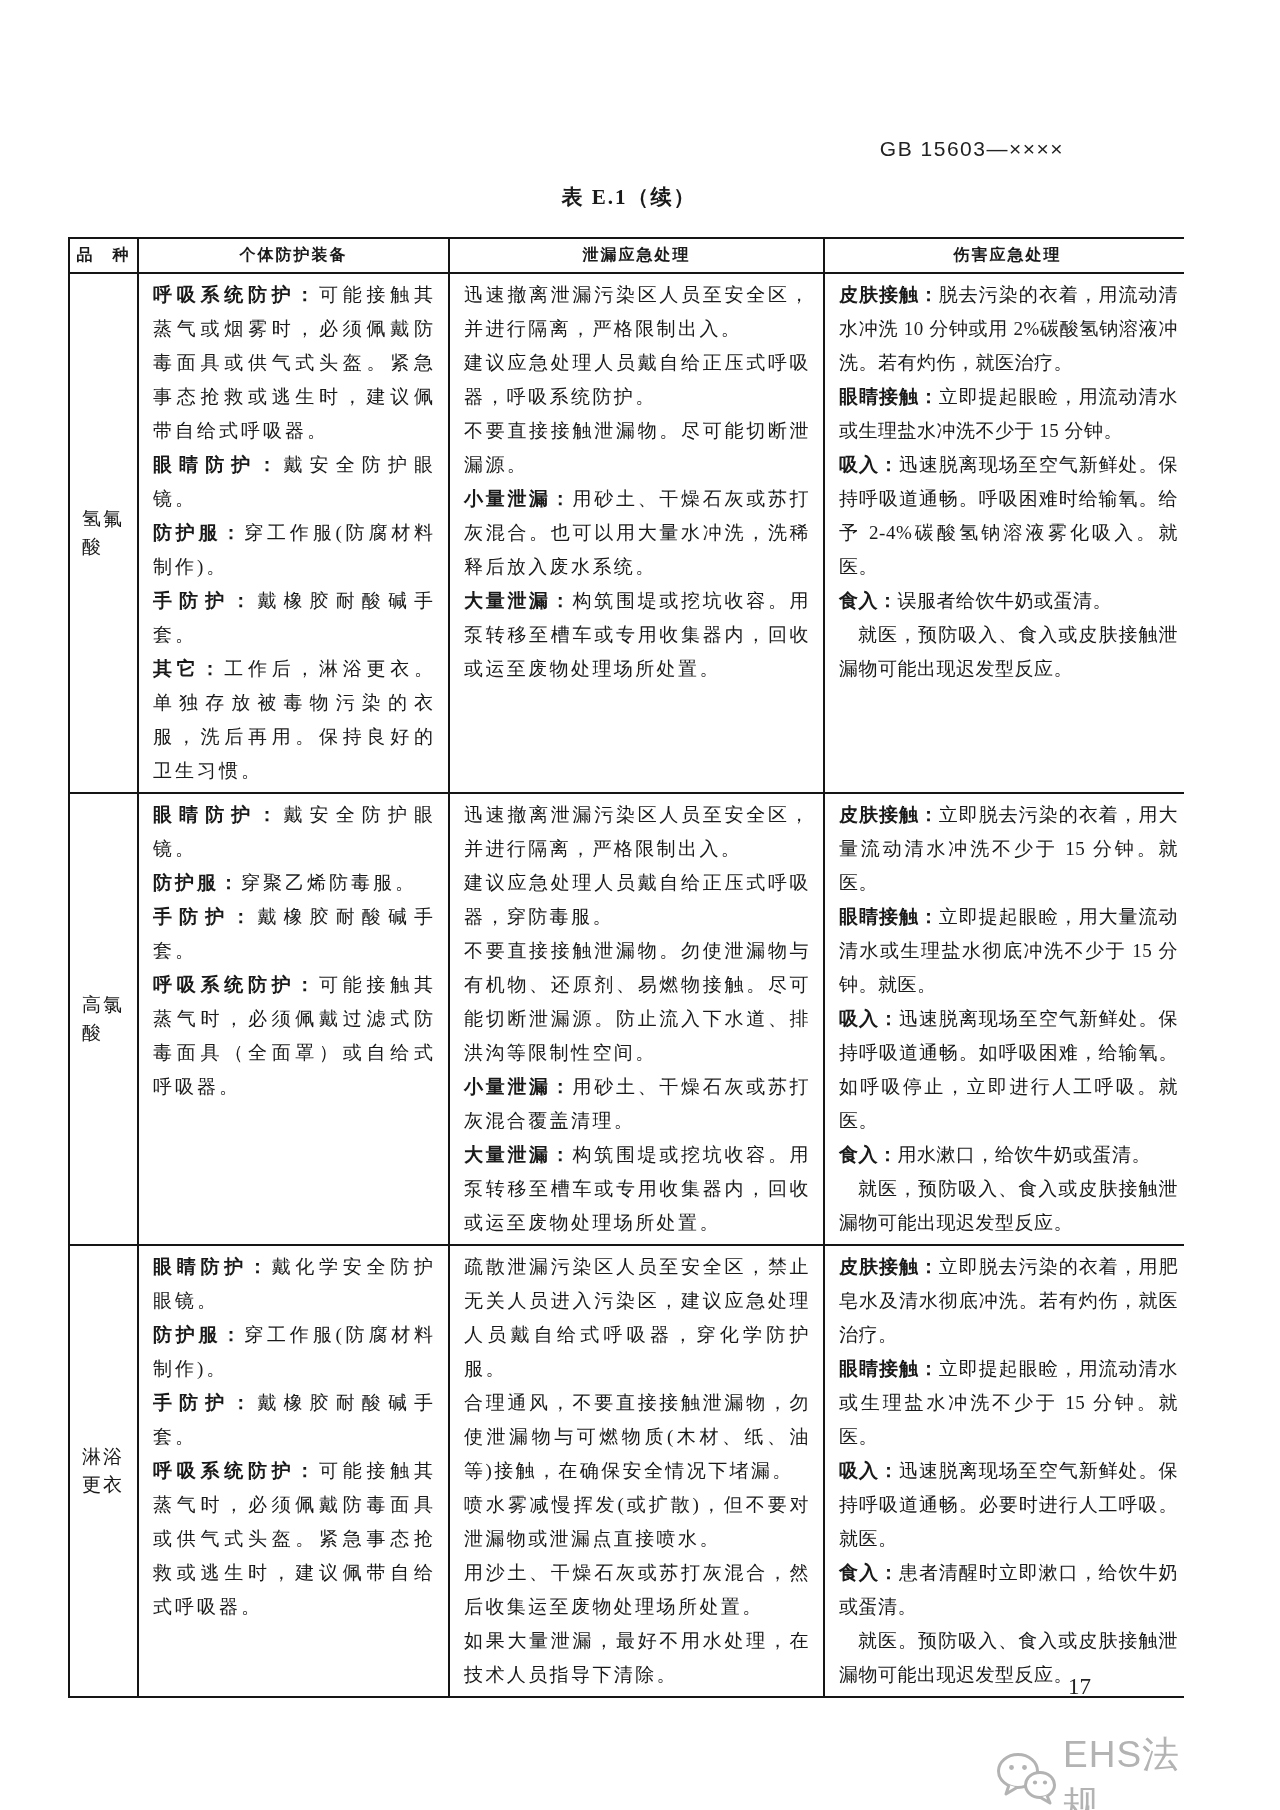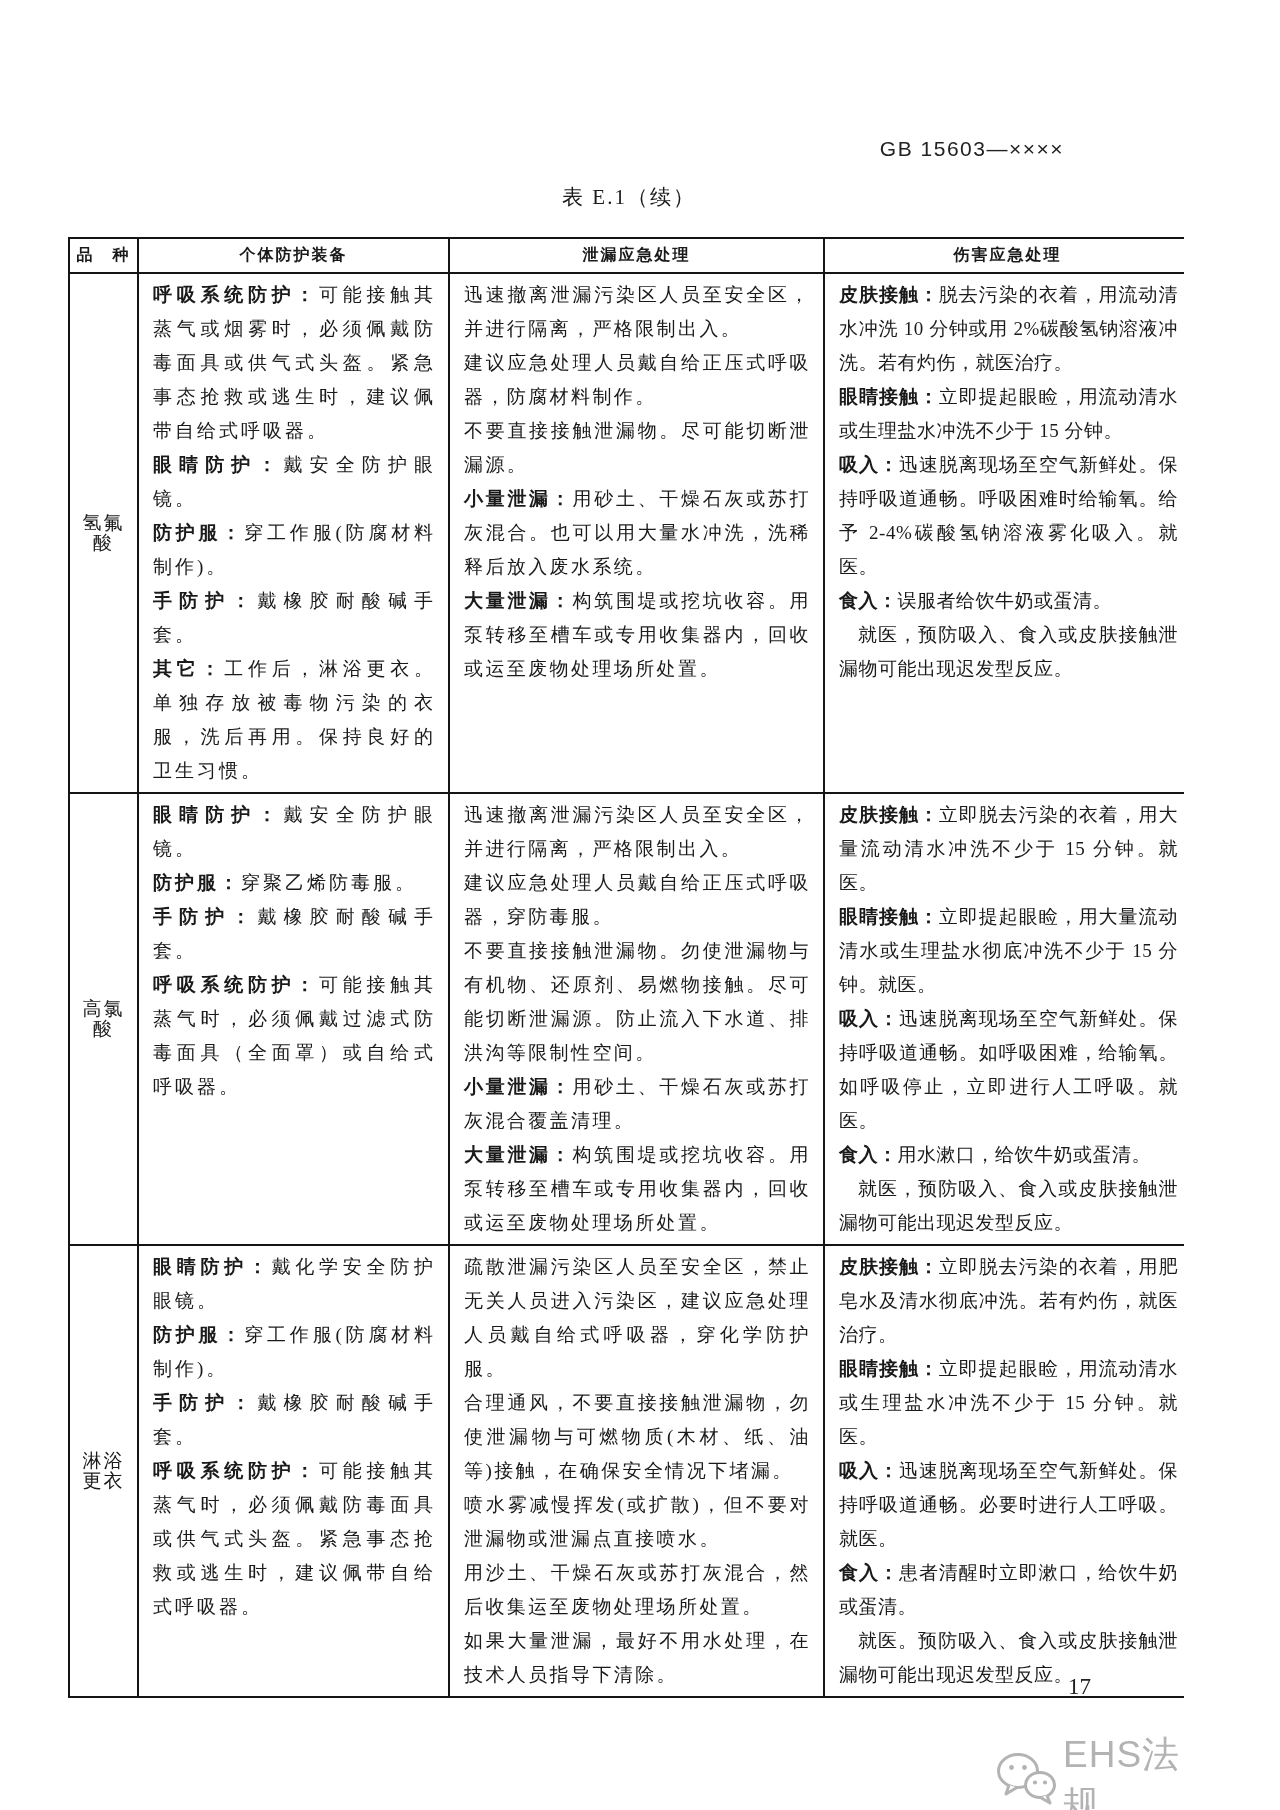--- a/index.html
+++ b/index.html
@@ -2,26 +2,26 @@
 <html lang="zh"><head>
 <meta charset="utf-8">
 <style>
   html,body{margin:0;padding:0;background:#fff;}
   .page{position:relative;width:1184px;height:1810px;background:#ffffff;overflow:hidden;
         font-family:"Liberation Serif","DejaVu Serif",serif;color:#1a1a1a;}
   .doc-number{position:absolute;top:137px;right:120px;
         font-family:"Liberation Sans","DejaVu Sans",sans-serif;
         font-size:21px;letter-spacing:1.5px;color:#222;}
   .table-title{position:absolute;top:183px;left:68px;width:1122px;text-align:center;
-        font-size:21px;font-weight:normal;letter-spacing:2px;}
+        font-size:21px;font-weight:bold;letter-spacing:2px;}
   table.main{position:absolute;top:237px;left:68px;width:1122px;
         border-collapse:collapse;table-layout:fixed;}
   table.main th,table.main td{border:2px solid #151515;box-sizing:border-box;}
   table.main th{height:35px;font-size:16px;font-weight:bold;letter-spacing:2px;padding:0;}
-  td.species{font-size:19px;letter-spacing:2px;line-height:20px;text-align:center;
+  td.species{font-size:19px;letter-spacing:2px;line-height:28px;text-align:left;
         vertical-align:middle;padding:0 12px;}
   td.cell{vertical-align:top;padding:4px 12px 4px 14px;font-size:19px;line-height:34px;}
   td.c2{letter-spacing:3px;}
   td.c3{letter-spacing:2.4px;}
   td.c4{letter-spacing:0.5px;}
   td.cell p{margin:0;text-align:justify;}
   td.cell p.indent{text-indent:1em;}
   td.cell b{font-weight:bold;}
   tr.r0 td{height:473px;}
   tr.r1 td{height:437px;}
@@ -61,21 +61,21 @@
           <td class="species">氢氟酸</td>
           <td class="cell c2">
             <p><b>呼吸系统防护：</b>可能接触其蒸气或烟雾时，必须佩戴防毒面具或供气式头盔。紧急事态抢救或逃生时，建议佩带自给式呼吸器。</p>
             <p><b>眼睛防护：</b>戴安全防护眼镜。</p>
             <p><b>防护服：</b>穿工作服(防腐材料制作)。</p>
             <p><b>手防护：</b>戴橡胶耐酸碱手套。</p>
             <p><b>其它：</b>工作后，淋浴更衣。单独存放被毒物污染的衣服，洗后再用。保持良好的卫生习惯。</p>
           </td>
           <td class="cell c3">
             <p>迅速撤离泄漏污染区人员至安全区，并进行隔离，严格限制出入。</p>
-            <p>建议应急处理人员戴自给正压式呼吸器，防腐材料制作。</p>
+            <p>建议应急处理人员戴自给正压式呼吸器，呼吸系统防护。</p>
             <p>不要直接接触泄漏物。尽可能切断泄漏源。</p>
             <p><b>小量泄漏：</b>用砂土、干燥石灰或苏打灰混合。也可以用大量水冲洗，洗稀释后放入废水系统。</p>
             <p><b>大量泄漏：</b>构筑围堤或挖坑收容。用泵转移至槽车或专用收集器内，回收或运至废物处理场所处置。</p>
           </td>
           <td class="cell c4">
             <p><b>皮肤接触：</b>脱去污染的衣着，用流动清水冲洗 10 分钟或用 2%碳酸氢钠溶液冲洗。若有灼伤，就医治疗。</p>
             <p><b>眼睛接触：</b>立即提起眼睑，用流动清水或生理盐水冲洗不少于 15 分钟。</p>
             <p><b>吸入：</b>迅速脱离现场至空气新鲜处。保持呼吸道通畅。呼吸困难时给输氧。给予 2-4%碳酸氢钠溶液雾化吸入。就医。</p>
             <p><b>食入：</b>误服者给饮牛奶或蛋清。</p>
             <p class="indent">就医，预防吸入、食入或皮肤接触泄漏物可能出现迟发型反应。</p>

